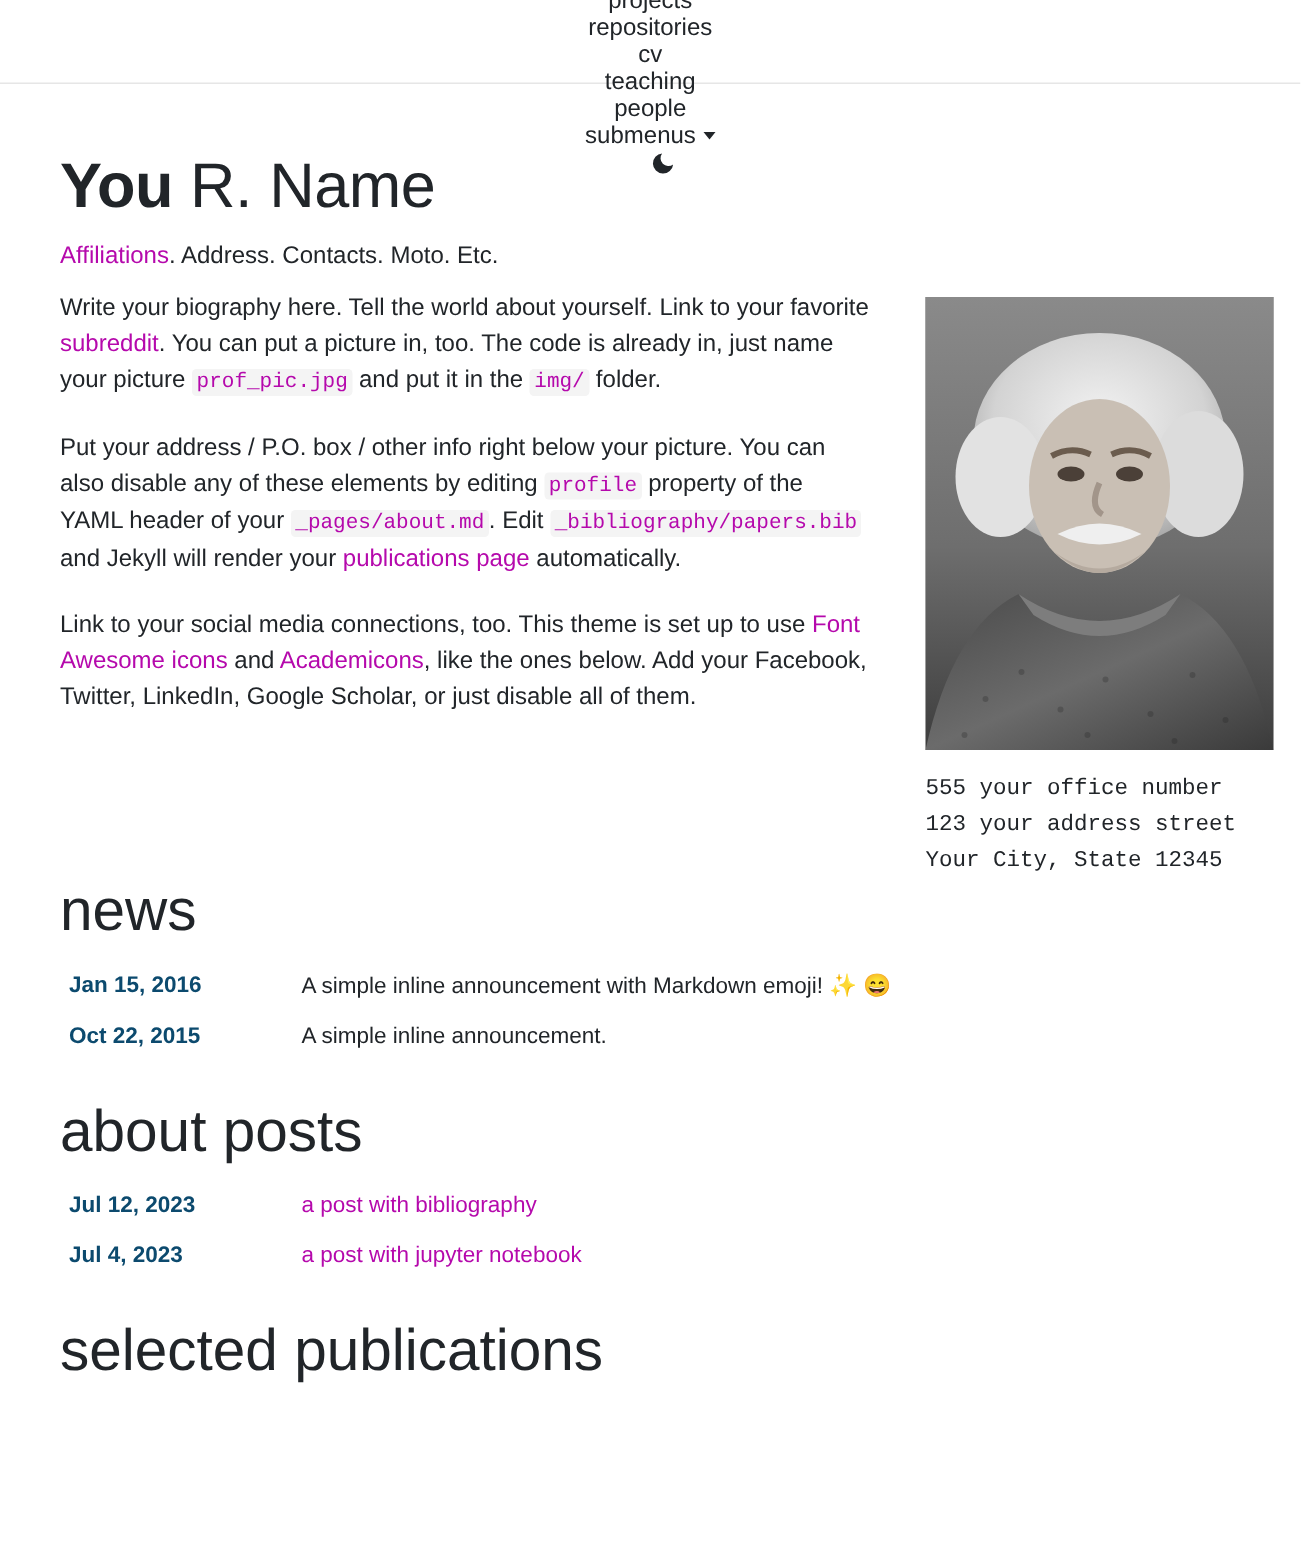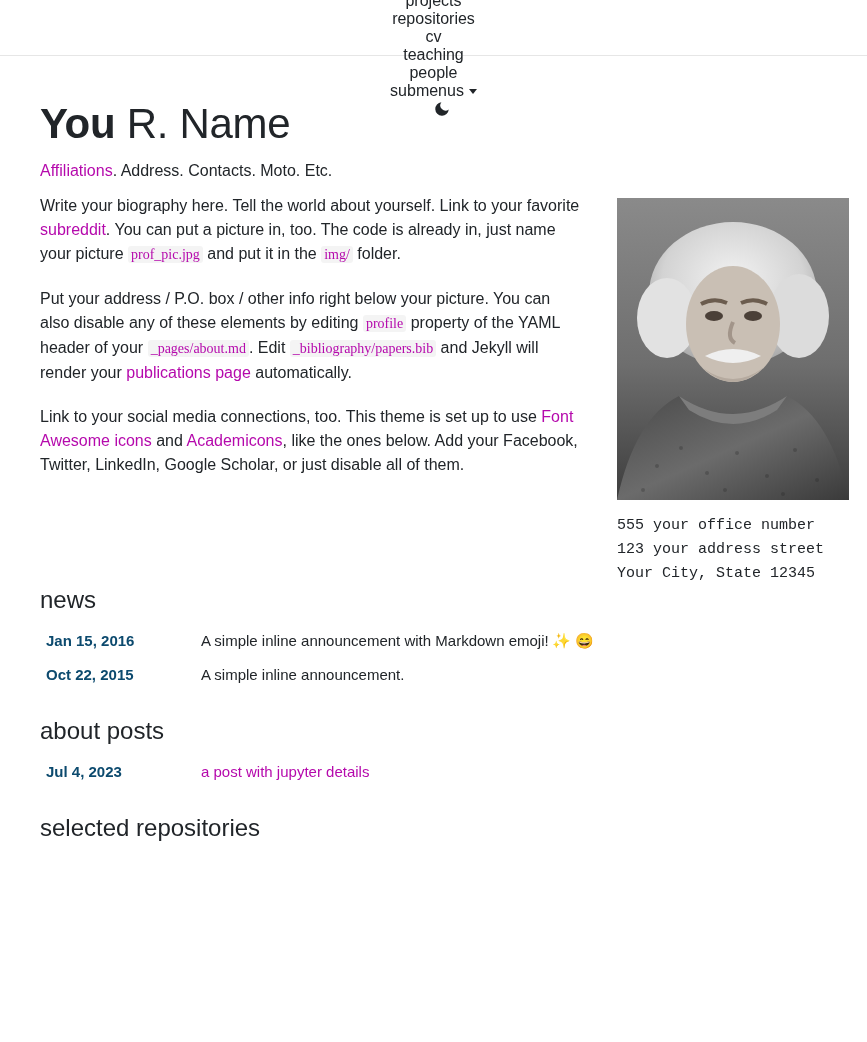--- a/index.html
+++ b/index.html
@@ -114,31 +114,31 @@
   }
 
   p.bio {
     font-size: 16px;
     line-height: 24px;
     margin: 0 0 20px 0;
     color: #212529;
     max-width: 540px;
   }
   code.inline {
-    font-family: Liberation Serif, serif;
+    font-family: Liberation Mono, monospace;
     font-size: 14px;
     color: #B509AC;
     background: #f4f4f4;
     padding: 1px 3px;
     border-radius: 3px;
     word-wrap: break-word;
   }
 
   h2.section {
-    font-size: 24px;
+    font-size: 39px;
     font-weight: 400;
     color: #212529;
     margin: 26px 0 10px 0;
     clear: both;
   }
   .news-section { padding-top: 14px; }
 
   table.entries {
     width: 100%;
     border-collapse: collapse;
@@ -281,22 +281,26 @@
         </tr>
       </tbody>
     </table>
   </div>
 
   <div>
     <h2 class="section">about posts</h2>
     <table class="entries">
       <tbody>
         <tr>
+          <td class="date">Jul 12, 2023</td>
+          <td class="entry"><a>a post with bibliography</a></td>
+        </tr>
+        <tr>
           <td class="date">Jul 4, 2023</td>
-          <td class="entry"><a>a post with jupyter details</a></td>
+          <td class="entry"><a>a post with jupyter notebook</a></td>
         </tr>
       </tbody>
     </table>
   </div>
 
-  <h2 class="section pubs-heading">selected repositories</h2>
+  <h2 class="section pubs-heading">selected publications</h2>
 
 </div>
 
 </body></html>

